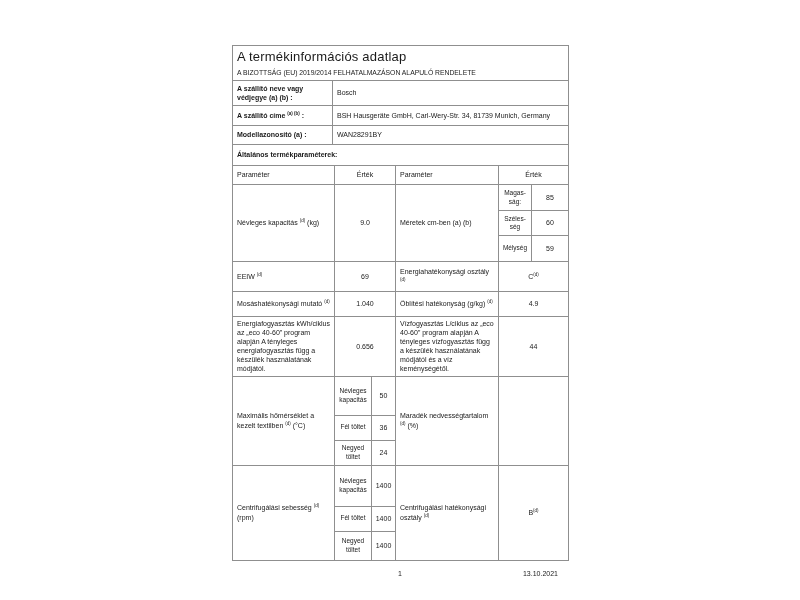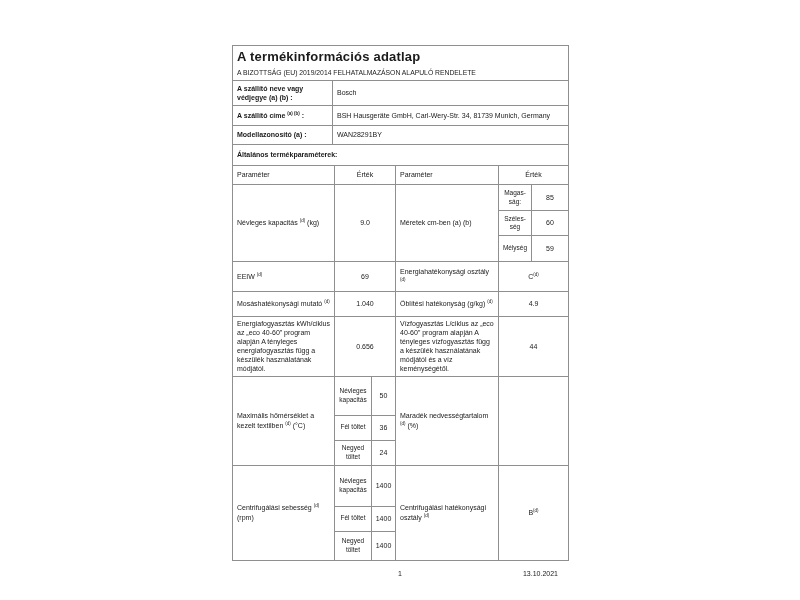--- a/index.html
+++ b/index.html
@@ -5,21 +5,21 @@
   html,body{margin:0;padding:0;background:#ffffff;}
   .canvas{position:relative;width:800px;height:600px;background:#ffffff;overflow:hidden;
           font-family:"Liberation Sans","DejaVu Sans",sans-serif;color:#1a1a1a;}
   .page{position:absolute;left:232px;top:45px;width:336px;}
   table{border-collapse:collapse;table-layout:fixed;width:336px;}
   td{border:1px solid #8f8f8f;font-size:7px;line-height:1.3;vertical-align:middle;
      padding:2px 4px;overflow:hidden;overflow-wrap:break-word;}
   sup{font-size:4.5px;line-height:1;vertical-align:super;}
   
   .t-top .r-head td{height:30px;vertical-align:middle;}
-  .doc-title{font-size:13px;font-weight:bold;margin:0 0 3px 0;letter-spacing:0.2px;}
+  .doc-title{font-size:13px;font-weight:normal;margin:0 0 3px 0;letter-spacing:0.2px;}
   .doc-reg{font-size:6.8px;}
   .lbl{font-weight:bold;}
   .r-supplier td{height:20px;}
   .r-address td{height:15px;}
   .r-model td{height:14px;}
   .r-section td{height:16px;}
   
   .t-main{margin-top:-1px;}
   .r-colhead td{height:14px;}
   .cell-center{text-align:center;padding:2px 2px;}

